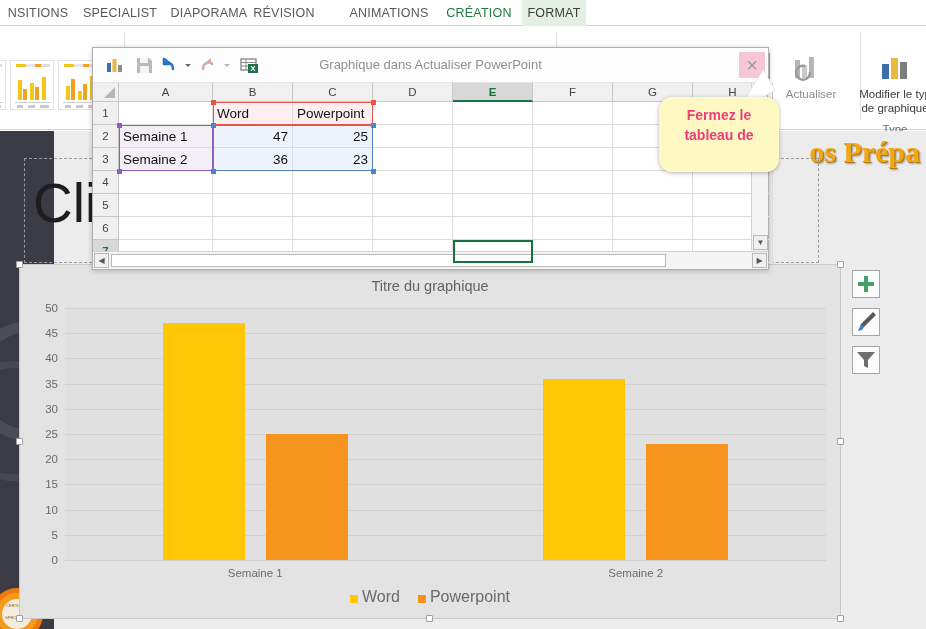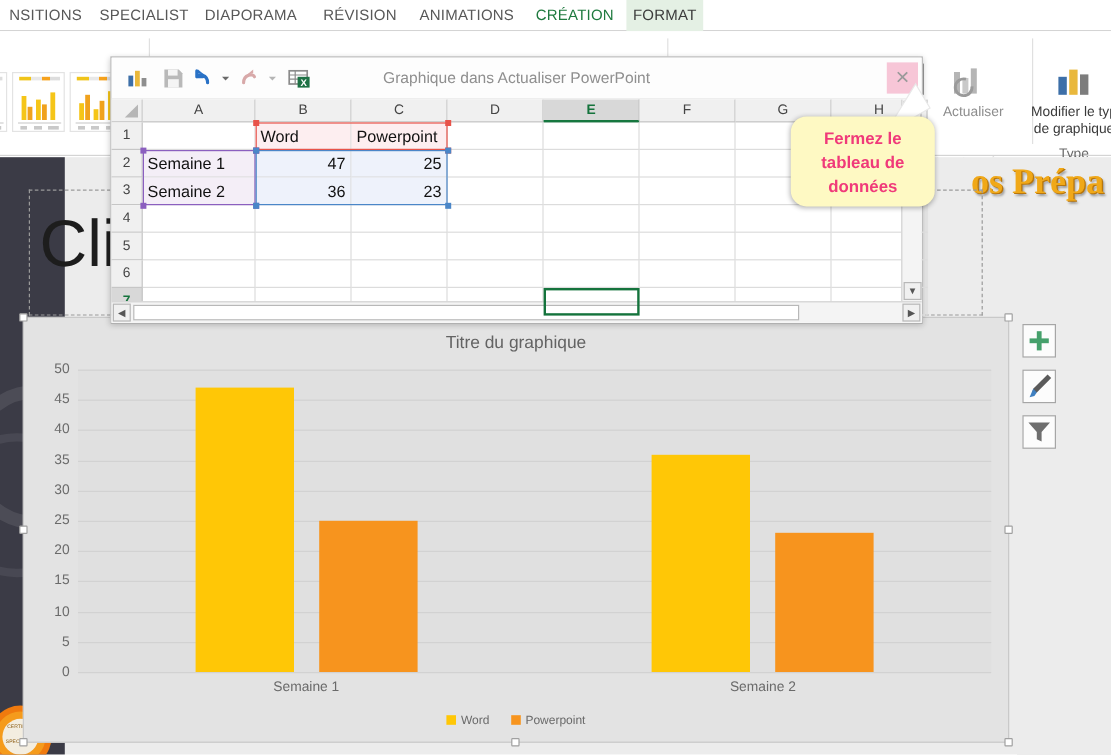--- a/index.html
+++ b/index.html
@@ -124,21 +124,21 @@
     white-space:nowrap;
   }
   .bar { position:absolute; bottom:0; }
   .xlab {
     position:absolute; top:100%; margin-top:7px;
     font-size:11.5px; color:#6a6a6a; text-align:center; white-space:nowrap;
     transform:translateX(-50%);
   }
   .legend {
     position:absolute; bottom:12px; left:0; width:100%;
-    text-align:center; font-size:10px; color:#6a6a6a;
+    text-align:center; font-size:16px; color:#6a6a6a;
   }
   .legend span.it { margin:0 9px; white-space:nowrap; }
   .legend i.sw { display:inline-block; width:8px; height:8px; margin-right:4px; vertical-align:-1px; }
 
   .sel-handle {
     position:absolute; width:7px; height:7px; background:#fff;
     border:1px solid #a0a0a0; border-radius:1px;
   }
 
   .chart-btn {
@@ -233,21 +233,21 @@
 </head>
 <body>
 
 <div id="root">
 
   <div class="ribbon-tabs">
     <div class="tab-underline"></div>
   <div class="tab" style="left: 0px; width: 76px;">NSITIONS</div>
       <div class="tab" style="left: 76px; width: 88px;">SPECIALIST</div>
       <div class="tab" style="left: 164px; width: 90px;">DIAPORAMA</div>
-      <div class="tab" style="left: 261px; width: 78px;">RÉVISION</div>
+      <div class="tab" style="left: 245px; width: 78px;">RÉVISION</div>
       <div class="tab" style="left: 345px; width: 88px;">ANIMATIONS</div>
       <div class="tab active-green" style="left: 440px; width: 78px;">CRÉATION</div>
       <div class="tab ctx" style="left: 522px; width: 64px;">FORMAT</div>
     </div>
 
   <div class="ribbon-body">
 
     <div>
       <div class="gal-thumb" style="left:-38px;">
         <div class="cap"></div>
@@ -589,17 +589,16 @@
     </div>
   </div>
 
   <svg class="callout-tail" width="60" height="50" viewBox="0 0 60 50">
     <path d="M2 44 L28 2 L40 22 Z" fill="#ffffff" stroke="#e8e8e8" stroke-width="1"></path>
   </svg>
   <div class="callout">
     <div class="ctxt">
       <div>Fermez le</div>
       <div>tableau de</div>
-      <div>données</div>
     </div>
   </div>
 
 </div>
 
 </body></html>

